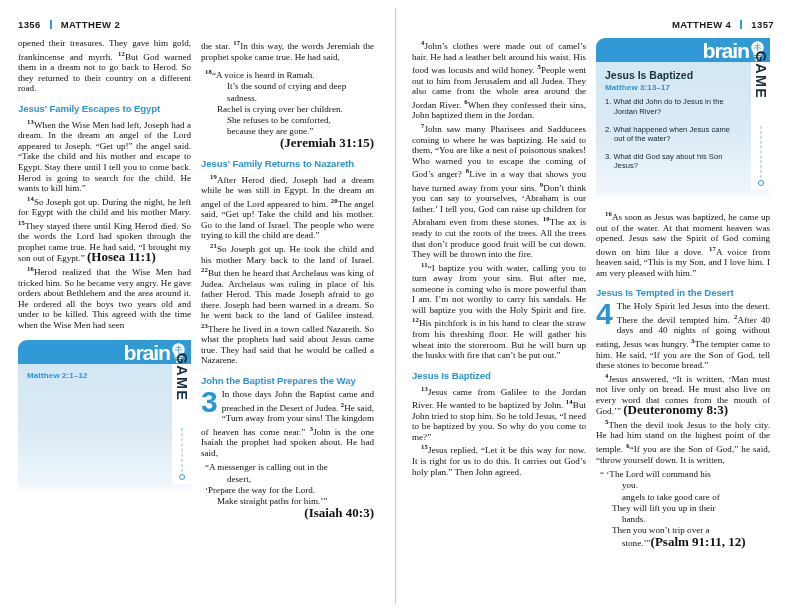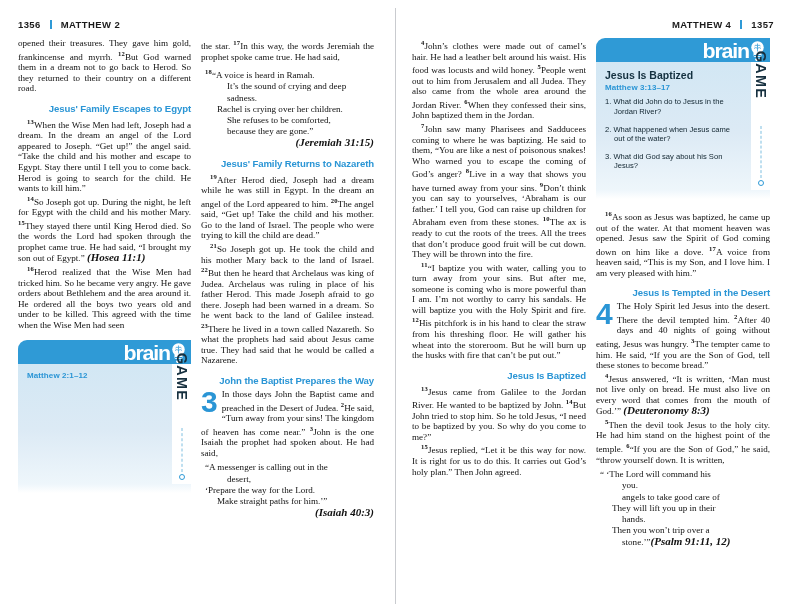--- a/index.html
+++ b/index.html
@@ -41,26 +41,26 @@
   .page.right .col { width: 174px; }
 
   p.v {
     margin: 0; font-size: 9.1px; line-height: 10.55px;
     text-align: justify; text-indent: 9px;
     color: #111; -webkit-hyphens: auto; hyphens: auto;
   }
   p.v.noind { text-indent: 0; }
   .vn { font-family: "Liberation Serif", serif; font-size: 6.6px;
         font-weight: bold; vertical-align: super; letter-spacing: .2px; }
-  .ref { font-style: italic; font-size: 11px; font-weight: bold; }
+  .ref { font-size: 13px; font-weight: bold; }
 
   h3.sec {
     font-family: "Liberation Sans", sans-serif;
     color: #2a95d5; font-size: 9.6px; font-weight: bold;
-    margin: 9px 0 3px 0; line-height: 11px; letter-spacing: -.1px; text-align: right;
+    margin: 9px 0 3px 0; line-height: 11px; letter-spacing: -.1px;
   }
   .poem {
     margin: 4px 0 2px 0; font-size: 9.1px; line-height: 11.2px;
     color: #111;
   }
   .poem div { margin: 0; }
   .ln1 { padding-left: 8px; text-indent: -4px; }
   .ln2 { padding-left: 26px; }
   .ln3 { padding-left: 16px; }
   .refline { text-align: right; margin-top: 1px; }

